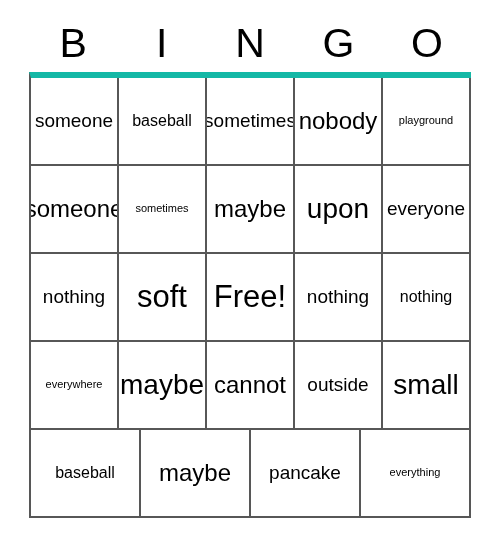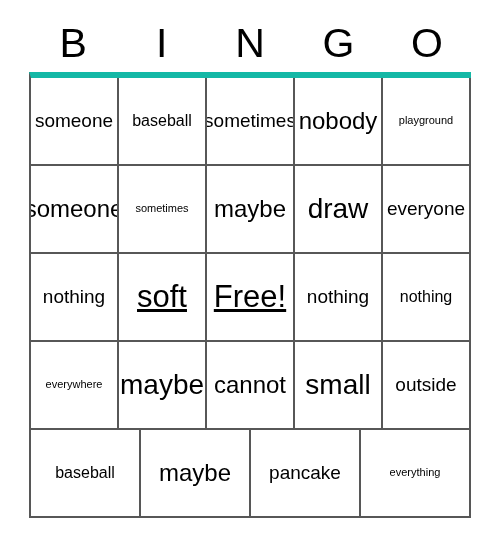--- a/index.html
+++ b/index.html
@@ -67,21 +67,21 @@
     line-height: 1.05;
     white-space: nowrap;
     color: #000000;
   }
   
   .sz-xs span { font-size: 11px; }
   .sz-s  span { font-size: 16px; }
   .sz-m  span { font-size: 19px; }
   .sz-l  span { font-size: 24px; }
   .sz-xl span { font-size: 28px; }
-  .sz-xxl span { font-size: 31px; text-decoration: underline; }
+  .sz-xxl span { font-size: 31px; }
 </style>
 </head>
 <body>
 
 <div class="card">
 
   <div class="header-row">
     <div class="header-cell">B</div>
     <div class="header-cell">I</div>
     <div class="header-cell">N</div>
@@ -113,21 +113,21 @@
       <div class="cell sz-l">
           <span>someone</span>
         </div>
       <div class="cell sz-xs">
           <span>sometimes</span>
         </div>
       <div class="cell sz-l">
           <span>maybe</span>
         </div>
       <div class="cell sz-xl">
-          <span>draw</span>
+          <span>upon</span>
         </div>
       <div class="cell sz-m">
           <span>everyone</span>
         </div>
     </div>
 
     <div class="grid-row">
       <div class="cell sz-m">
           <span>nothing</span>
         </div>
@@ -148,25 +148,25 @@
     <div class="grid-row">
       <div class="cell sz-xs">
           <span>everywhere</span>
         </div>
       <div class="cell sz-xl">
           <span>maybe</span>
         </div>
       <div class="cell sz-l">
           <span>cannot</span>
         </div>
+      <div class="cell sz-m">
+          <span>outside</span>
+        </div>
       <div class="cell sz-xl">
           <span>small</span>
-        </div>
-      <div class="cell sz-m">
-          <span>outside</span>
         </div>
     </div>
 
     <div class="grid-row">
       <div class="cell sz-s">
           <span>baseball</span>
         </div>
       <div class="cell sz-l">
           <span>maybe</span>
         </div>

